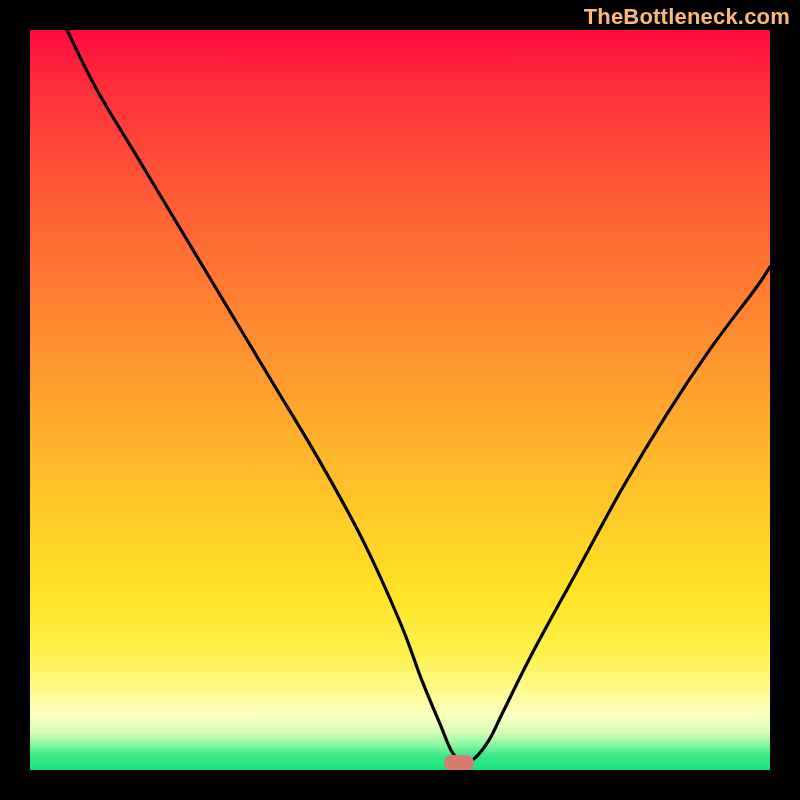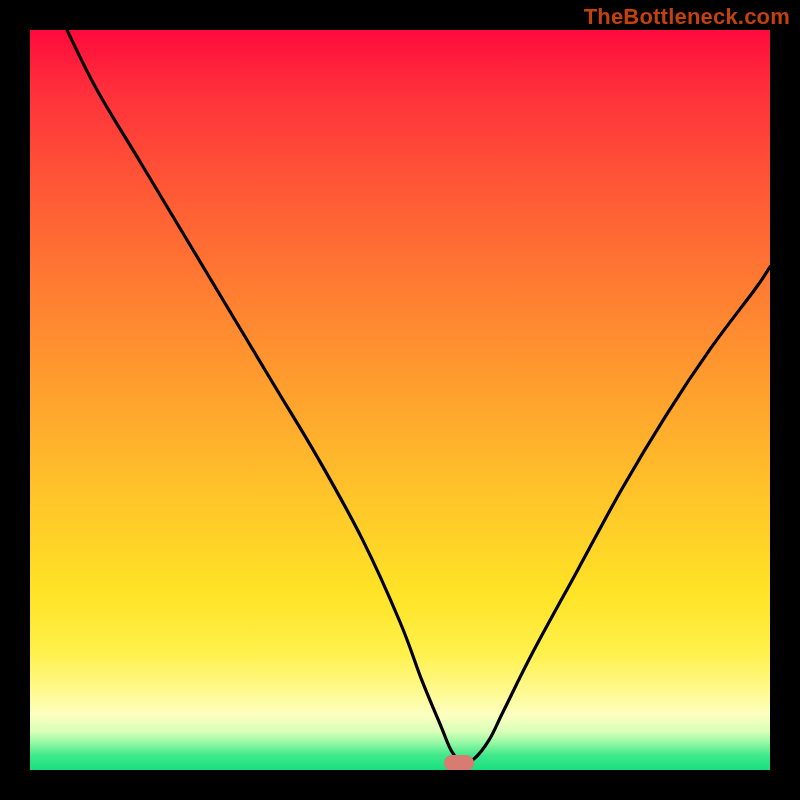--- a/index.html
+++ b/index.html
@@ -14,21 +14,21 @@
   .frame {
     position: relative;
     width: 800px;
     height: 800px;
     background: #000;
   }
   .watermark {
     position: absolute;
     top: 4px;
     right: 10px;
-    color: #c2410c;
+    color: #fdba74;
     font-size: 22px;
     font-weight: 600;
     letter-spacing: 0.2px;
     z-index: 20;
   }
   .plot {
     position: absolute;
     left: 30px;
     top: 30px;
     width: 740px;

